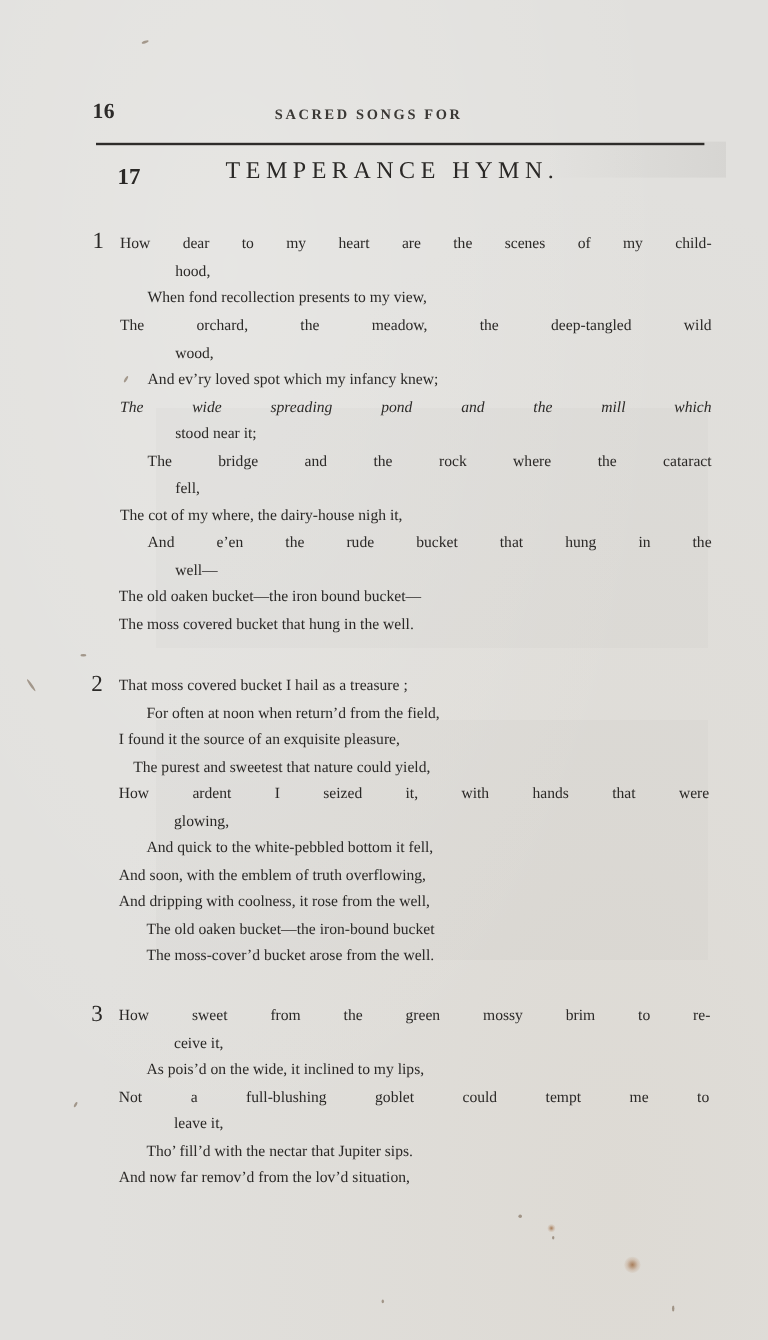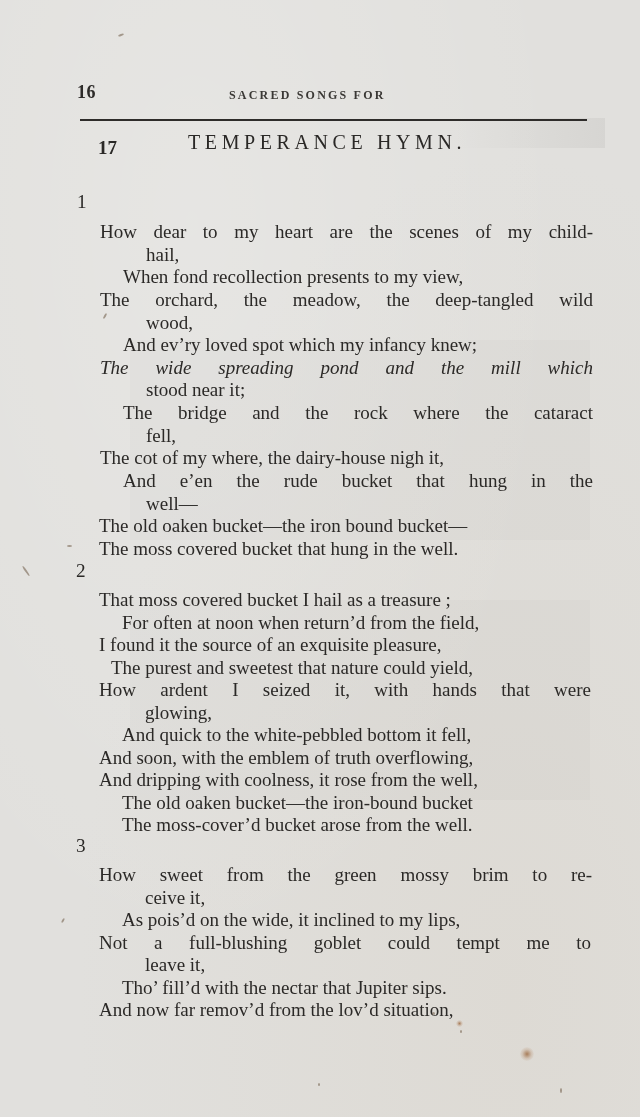--- a/index.html
+++ b/index.html
@@ -92,25 +92,24 @@
     }
     .air-label {
       font-variant: small-caps;
       letter-spacing: 1px;
     }
     .air-tune {
       font-style: italic;
     }
     .line {
       position: absolute;
-      font-size: 19px;
+      font-size: 13px;
       line-height: 22px;
       white-space: nowrap;
       color: #2b2927;
-      margin-top: 29px;
     }
     .verse-num {
       position: absolute;
       font-size: 19.2px;
       color: #2b2927;
     }
     .just {
       text-align: justify;
       text-align-last: justify;
     }
@@ -139,21 +138,21 @@
     <span class="running-head">SACRED SONGS FOR</span>
   </div>
   <div class="rule"></div>
 
   <span class="hymn-number">17</span>
   <span class="hymn-title">TEMPERANCE HYMN.</span>
 
   <div>
     <span class="verse-num" style="left:77px;top:191px;">1</span>
     <span class="line just" style="left:100px;top:192px;width:493px;">How dear to my heart are the scenes of my child-</span>
-    <span class="line" style="left:146px;top:215px;">hail,</span>
+    <span class="line" style="left:146px;top:215px;">hood,</span>
     <span class="line" style="left:123px;top:237px;">When fond recollection presents to my view,</span>
     <span class="line just" style="left:100px;top:260px;width:493px;">The orchard, the meadow, the deep-tangled wild</span>
     <span class="line" style="left:146px;top:283px;">wood,</span>
     <span class="line" style="left:123px;top:305px;">And ev’ry loved spot which my infancy knew;</span>
     <span class="line just" style="left:100px;top:328px;width:493px;font-style:italic;">The wide spreading pond and the mill which</span>
     <span class="line" style="left:146px;top:350px;">stood near it;</span>
     <span class="line just" style="left:123px;top:373px;width:470px;">The bridge and the rock where the cataract</span>
     <span class="line" style="left:146px;top:396px;">fell,</span>
     <span class="line" style="left:100px;top:418px;">The cot of my where, the dairy-house nigh it,</span>
     <span class="line just" style="left:123px;top:441px;width:470px;">And e’en the rude bucket that hung in the</span>

